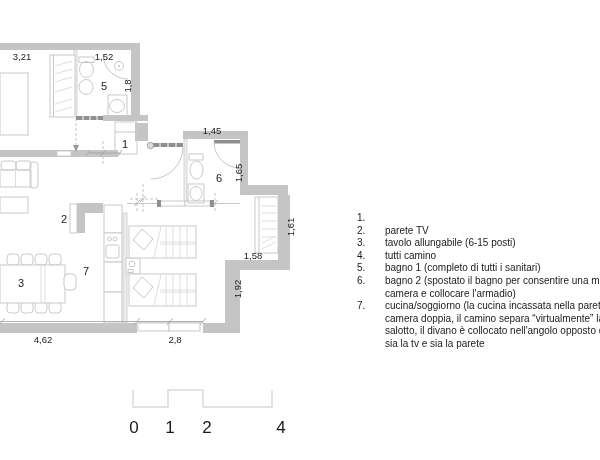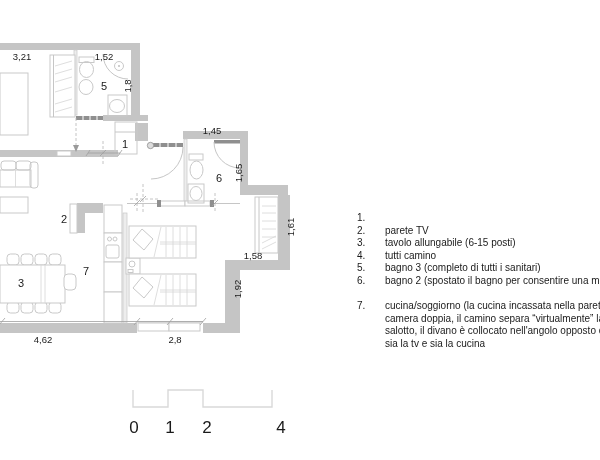--- a/index.html
+++ b/index.html
@@ -243,39 +243,40 @@
   <div class="lrow">
         <span class="lnum">3.</span>
         <span>tavolo allungabile (6-15 posti)</span>
       </div>
   <div class="lrow">
         <span class="lnum">4.</span>
         <span>tutti camino</span>
       </div>
   <div class="lrow">
         <span class="lnum">5.</span>
-        <span>bagno 3 (completo di tutti i sanitari)</span>
+        <span>bagno 1 (completo di tutti i sanitari)</span>
       </div>
   <div class="lrow">
         <span class="lnum">6.</span>
         <span>bagno 2 (spostato il bagno per consentire una migliore</span>
       </div>
   <div class="lrow">
         <span class="lnum"></span>
+        <span>camera e collocare l'armadio)</span>
       </div>
   <div class="lrow">
         <span class="lnum">7.</span>
         <span>cucina/soggiorno (la cucina incassata nella parete della</span>
       </div>
   <div class="lrow">
         <span class="lnum"></span>
         <span>camera doppia, il camino separa “virtualmente” la zona</span>
       </div>
   <div class="lrow">
         <span class="lnum"></span>
         <span>salotto, il divano è collocato nell'angolo opposto con</span>
       </div>
   <div class="lrow">
         <span class="lnum"></span>
-        <span>sia la tv e sia la cucina</span>
+        <span>sia la tv e sia la parete</span>
       </div>
 </div>
 </div>
 
 </body></html>

